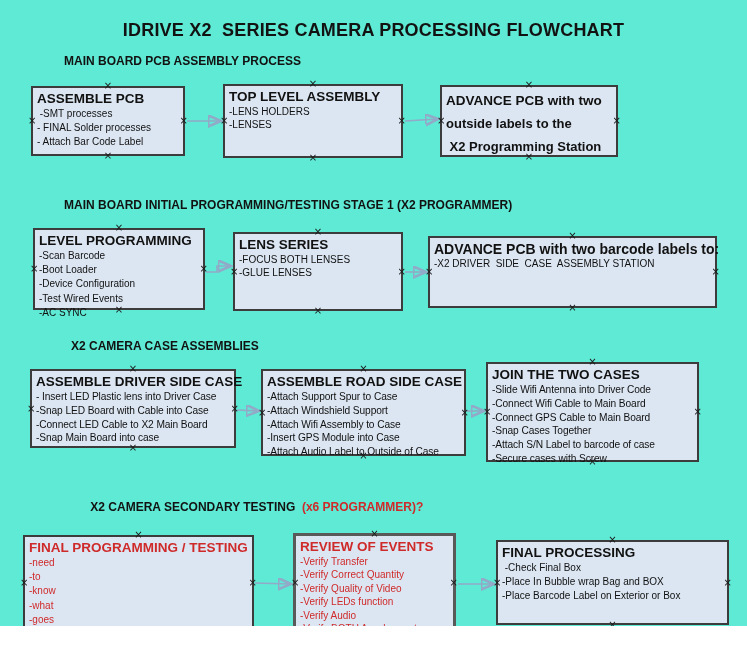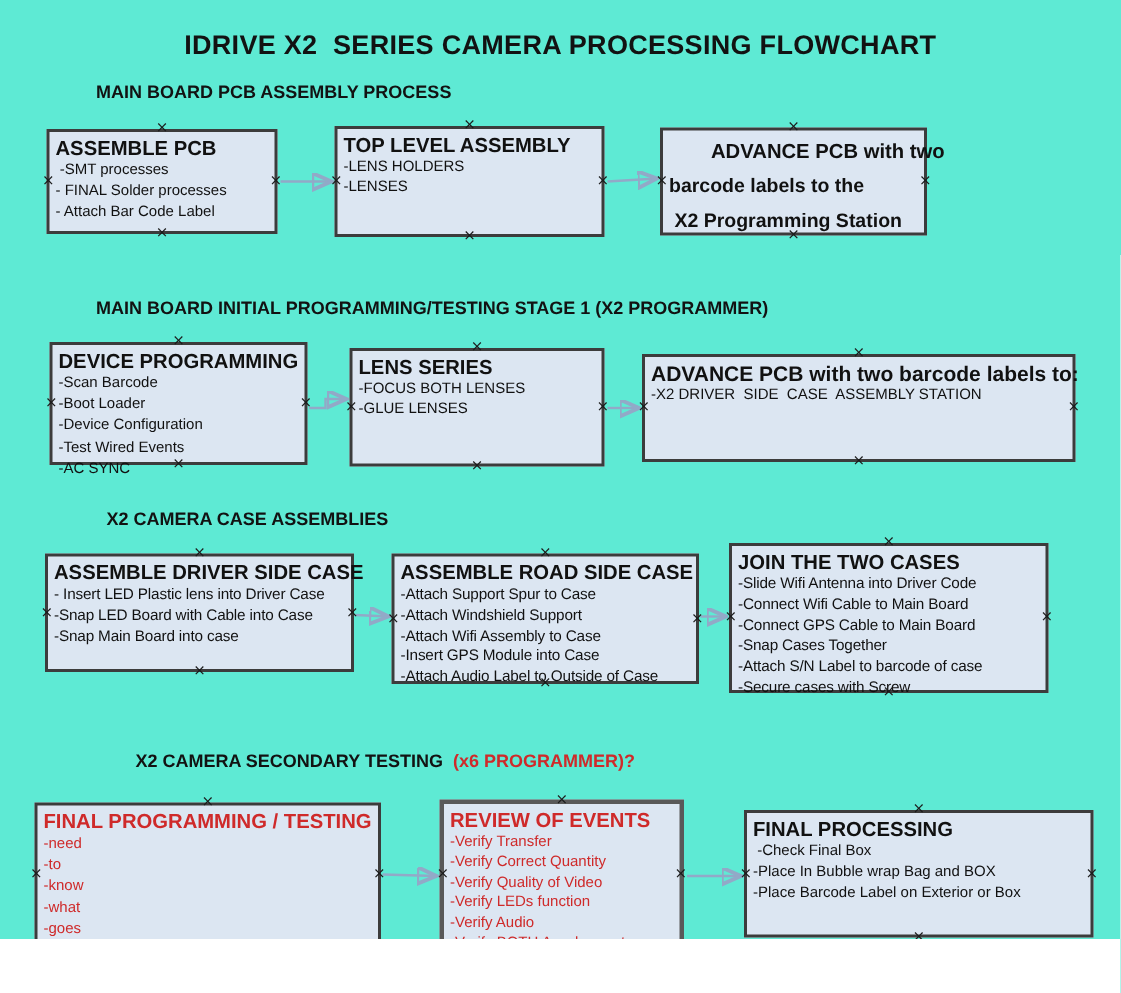--- a/index.html
+++ b/index.html
@@ -17,21 +17,21 @@
   }
   .red{color:#cf2a2a;}
   .box{
     position:absolute;box-sizing:border-box;background:#dce6f2;
     border:2px solid #3c3c3c;padding:3px 4px 2px 4px;overflow:visible;
   }
   .bt{font-weight:bold;font-size:13.5px;line-height:16px;white-space:pre;}
   .bi{font-size:10px;line-height:13px;white-space:pre;}
   .tall-items .bi{line-height:14.2px;}
   .dense .bi{font-size:10.2px;line-height:13.8px;letter-spacing:-0.1px;}
-  .sparse .bt{line-height:22px;margin-left:28px;}
+  .sparse .bt{line-height:22px;}
   .sparse .bi{font-weight:bold;font-size:13px;line-height:23px;}
   #bB3 .bt{font-size:14px;}
   #bD2{border-width:3px;border-color:#595959;}
   #bD2 .bi{line-height:13.4px;}
   .red-box .bt,.red-box .bi{color:#cf2a2a;}
   .handle{
     position:absolute;font-size:10px;line-height:8px;color:#1a1a1a;
     font-family:"DejaVu Sans",sans-serif;pointer-events:none;
   }
   .h-top{top:-6px;left:50%;transform:translateX(-50%);}
@@ -87,30 +87,30 @@
     <div class="bi">-LENS HOLDERS</div>
     <div class="bi">-LENSES</div>
   <span class="handle h-top">×</span>
       <span class="handle h-bottom">×</span>
       <span class="handle h-left">×</span>
       <span class="handle h-right">×</span>
     </div>
 
   <div class="box sparse" id="bA3" style="left:440px;top:85px;width:178px;height:72px">
     <div class="bt">ADVANCE PCB with two</div>
-    <div class="bi">barcode labels to the</div>
+    <div class="bi">outside labels to the</div>
     <div class="bi"> X2 Programming Station</div>
   <span class="handle h-top">×</span>
       <span class="handle h-bottom">×</span>
       <span class="handle h-left">×</span>
       <span class="handle h-right">×</span>
     </div>
 
   <div class="box tall-items" id="bB1" style="left:33px;top:228px;width:172px;height:82px">
-    <div class="bt">DEVICE PROGRAMMING</div>
+    <div class="bt">LEVEL PROGRAMMING</div>
     <div class="bi">-Scan Barcode</div>
     <div class="bi">-Boot Loader</div>
     <div class="bi">-Device Configuration</div>
     <div class="bi">-Test Wired Events</div>
     <div class="bi">-AC SYNC</div>
   <span class="handle h-top">×</span>
       <span class="handle h-bottom">×</span>
       <span class="handle h-left">×</span>
       <span class="handle h-right">×</span>
     </div>
@@ -131,20 +131,21 @@
   <span class="handle h-top">×</span>
       <span class="handle h-bottom">×</span>
       <span class="handle h-left">×</span>
       <span class="handle h-right">×</span>
     </div>
 
   <div class="box dense" id="bC1" style="left:30px;top:369px;width:206px;height:79px">
     <div class="bt">ASSEMBLE DRIVER SIDE CASE</div>
     <div class="bi">- Insert LED Plastic lens into Driver Case</div>
     <div class="bi">-Snap LED Board with Cable into Case</div>
+    <div class="bi">-Connect LED Cable to X2 Main Board</div>
     <div class="bi">-Snap Main Board into case</div>
   <span class="handle h-top">×</span>
       <span class="handle h-bottom">×</span>
       <span class="handle h-left">×</span>
       <span class="handle h-right">×</span>
     </div>
 
   <div class="box dense" id="bC2" style="left:261px;top:369px;width:205px;height:87px">
     <div class="bt">ASSEMBLE ROAD SIDE CASE</div>
     <div class="bi">-Attach Support Spur to Case</div>

